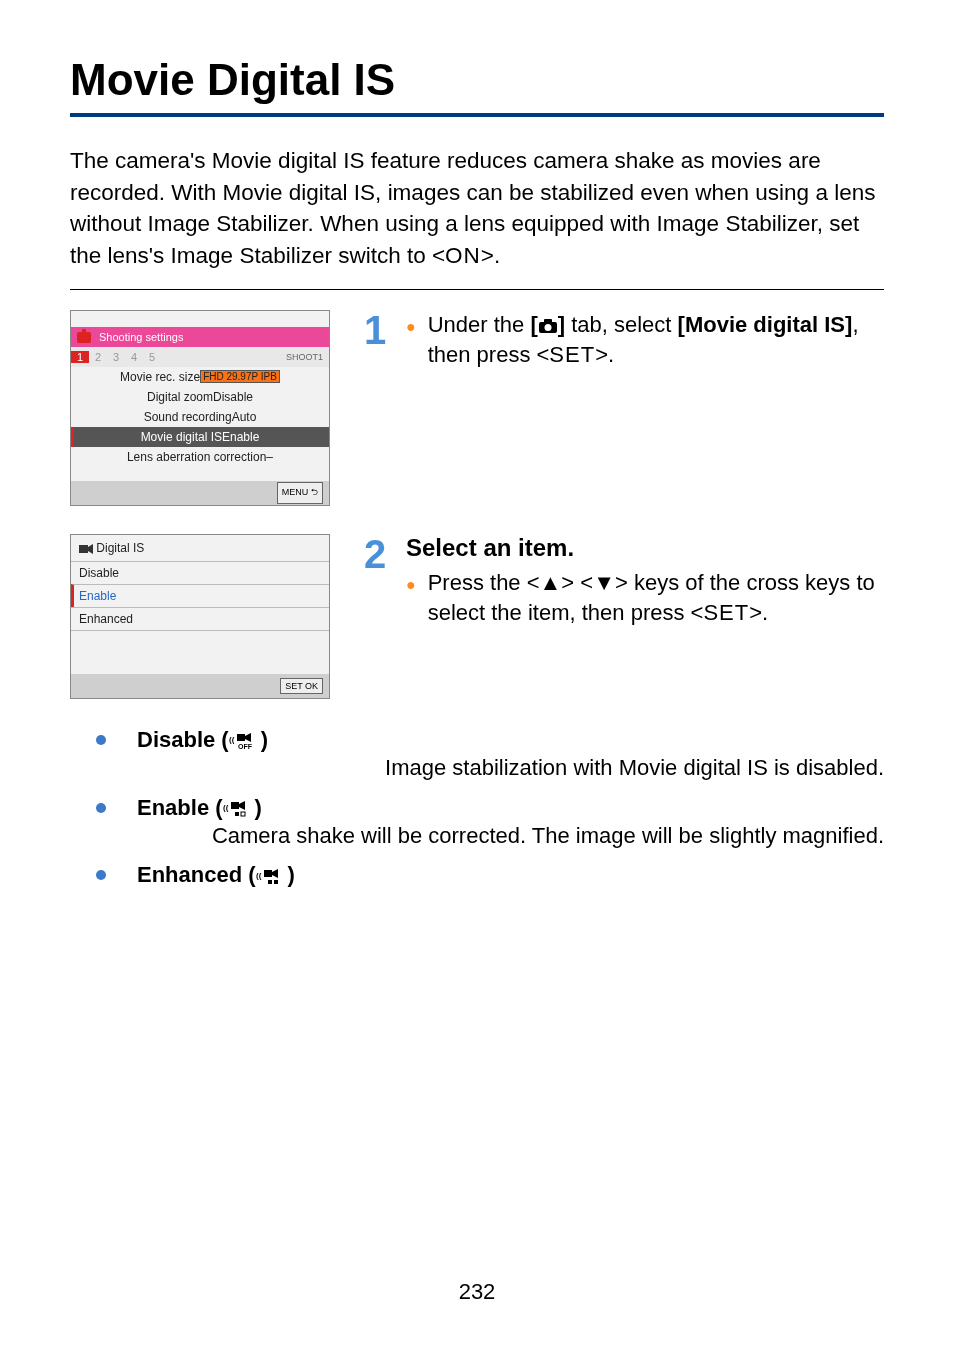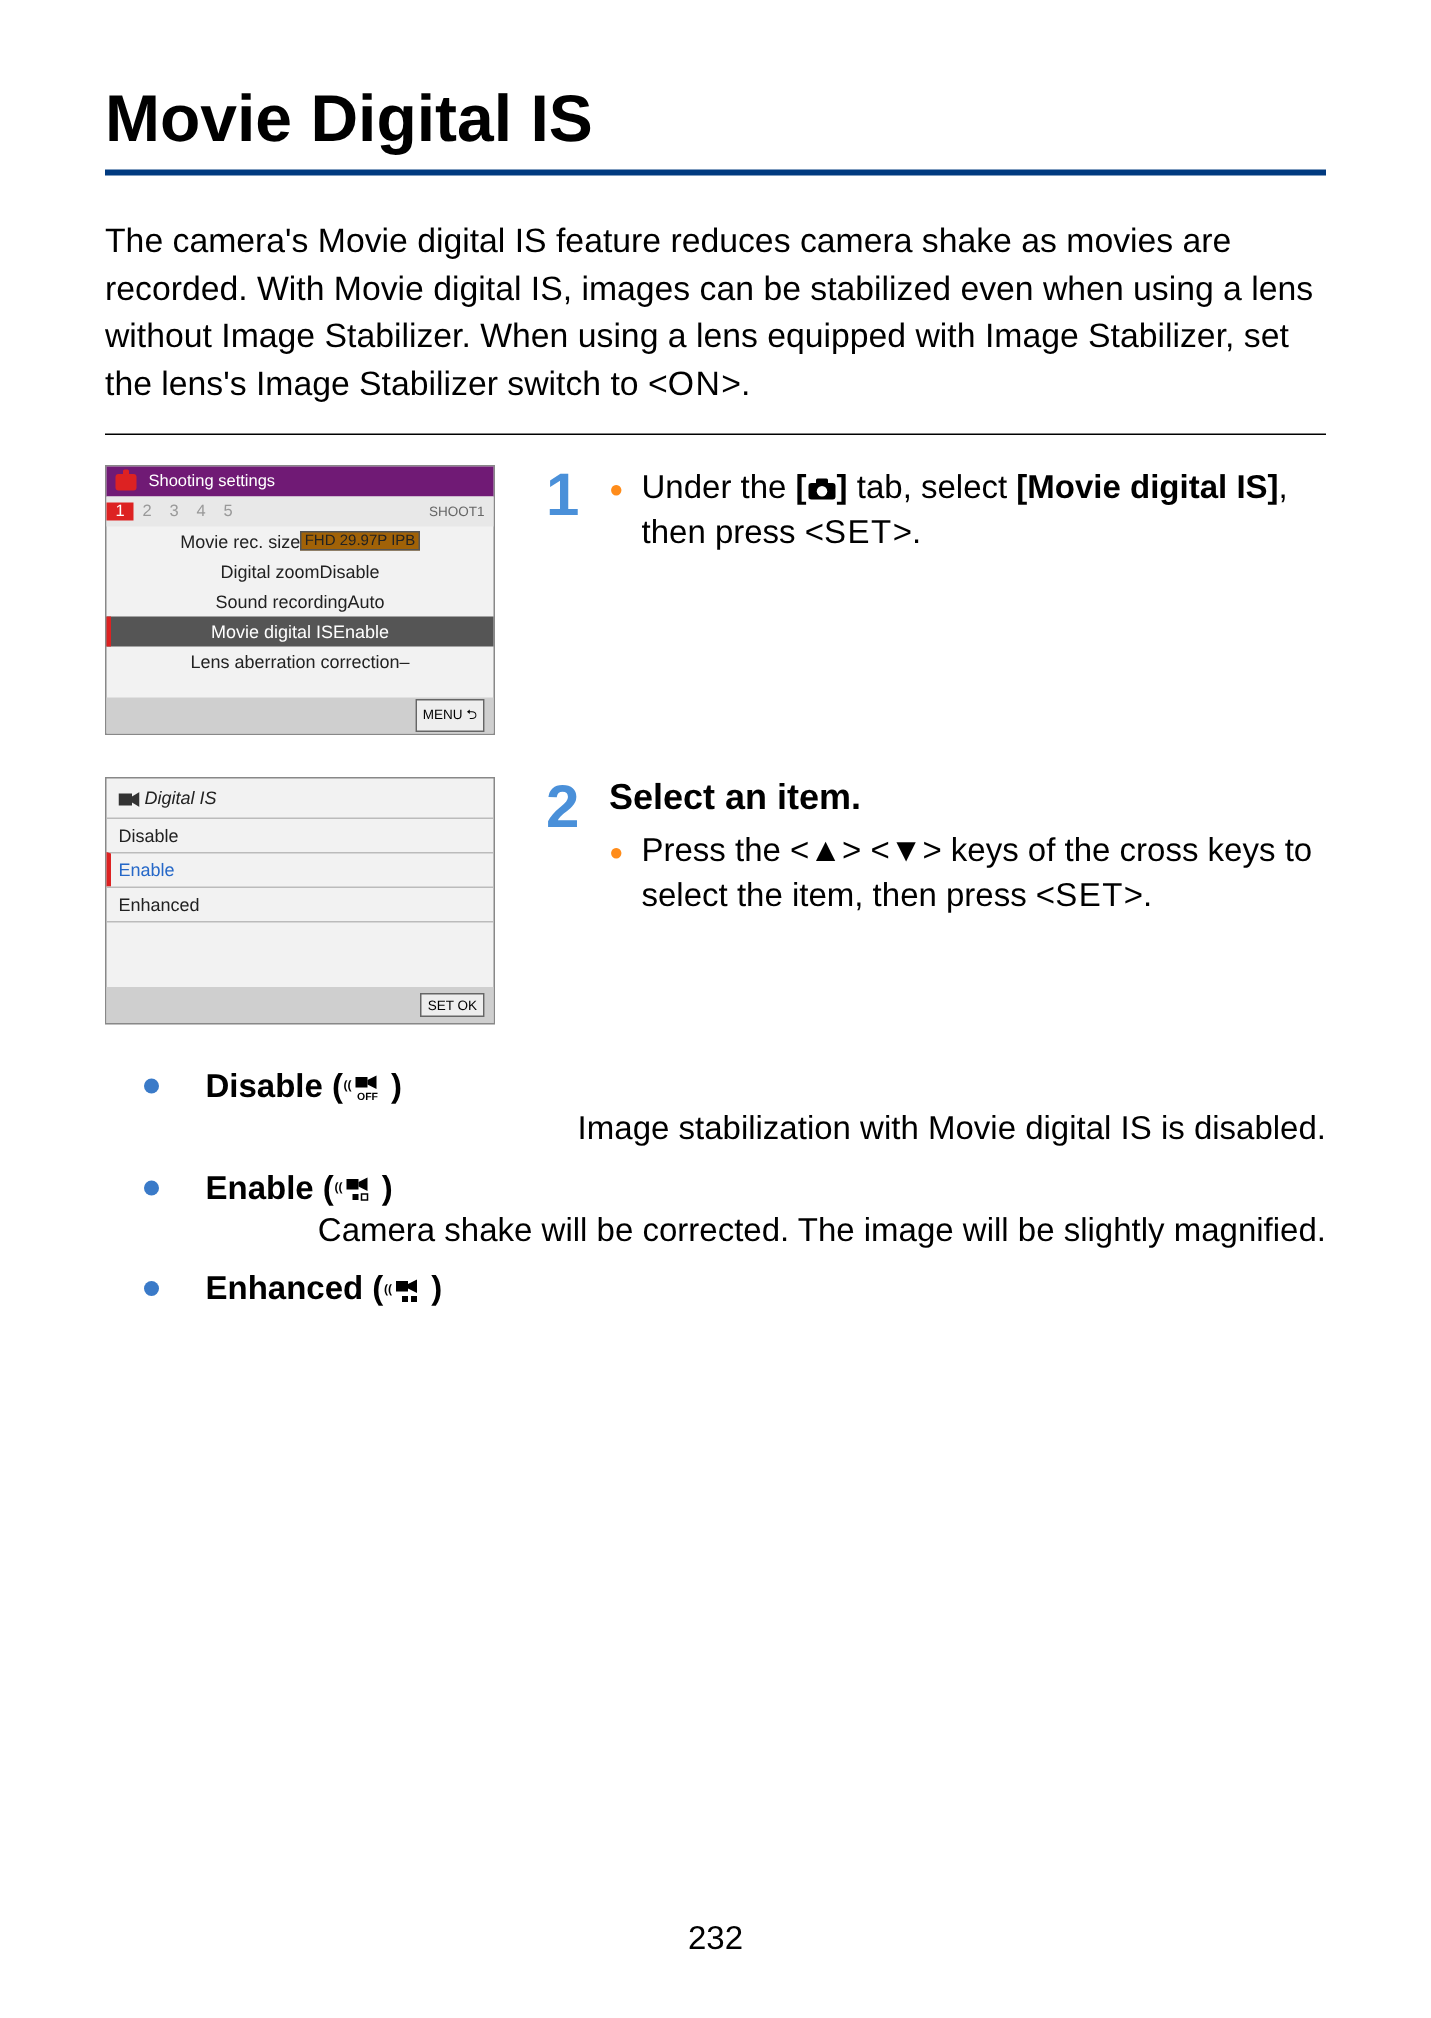--- a/index.html
+++ b/index.html
@@ -73,25 +73,26 @@
       margin-top: 6px;
     }
     .cam-screen {
       background: #f2f2f2;
       border: 1px solid #888;
       width: 260px;
     }
     .cs-top {
       display: flex;
       align-items: center;
-      background: #701a75;
+      background: #ec4899;
       height: 20px;
       color: #fff;
       font-size: 11px;
       padding-left: 6px;
+      margin-top: 16px;
     }
     .cs-top .camicon {
       width: 14px; height: 11px; background: #d22; border-radius: 2px;
       margin-right: 8px; position: relative;
     }
     .cs-top .camicon::before {
       content: ""; position: absolute; width: 4px; height: 4px; background:#d22;
       top:-3px; left:5px; border-radius:1px;
     }
     .cs-tabs {
@@ -134,21 +135,21 @@
     .cs-footer .btn {
       font-size: 9px; border: 1px solid #666; background: #eee;
       padding: 2px 4px; display: flex; align-items: center; gap: 3px;
     }
     .cs-list {
       background: #f2f2f2;
       border: 1px solid #888;
       width: 260px;
     }
     .cs-list-title {
-      font-size: 12px; padding: 6px 8px; color: #222; font-style: italic;
+      font-size: 12px; padding: 6px 8px; color: #222;
     }
     .cs-list-item {
       font-size: 12px; padding: 4px 8px; color: #222;
       border-top: 1px solid #bbb;
     }
     .cs-list-item.sel {
       color: #2668c8; border-left: 3px solid #d22; padding-left: 5px;
     }
     .option-block {
       margin-top: 8px;
@@ -184,21 +185,21 @@
     }
     .glyph {
       font-family: "Arial", sans-serif;
     }
     .inline-icon {
       display: inline-block;
       vertical-align: middle;
     }
     .iconbox {
       display:inline-block; font-size:10px; border:1px solid #555;
-      padding:0 2px; background:#a16207; vertical-align:middle;
+      padding:0 2px; background:#f97316; vertical-align:middle;
     }
   </style>
 </head>
 <body>
 
 <h1 class="page-title">Movie Digital IS</h1>
 <div class="title-underline"></div>
 
 <p class="intro">
   <span>The camera's Movie digital IS feature reduces camera shake as movies are recorded. With Movie digital IS, images can be stabilized even when using a lens without Image Stabilizer. When using a lens equipped with Image Stabilizer, set the lens's Image Stabilizer switch to &lt;</span><span class="glyph" style="letter-spacing:1px">ON</span><span>&gt;.</span>

